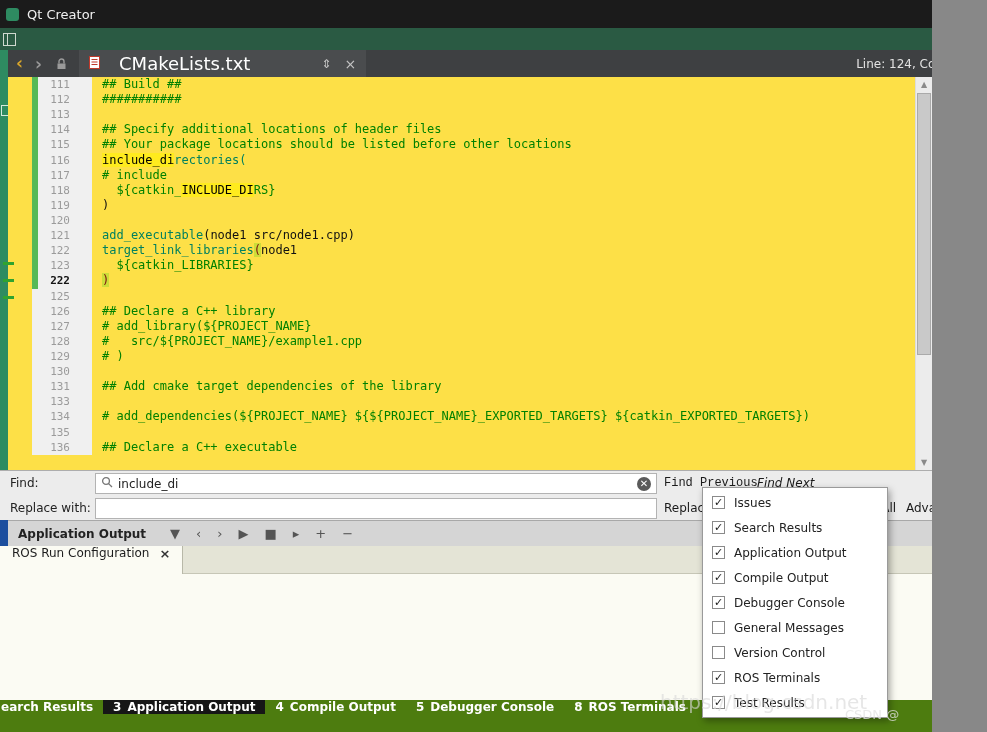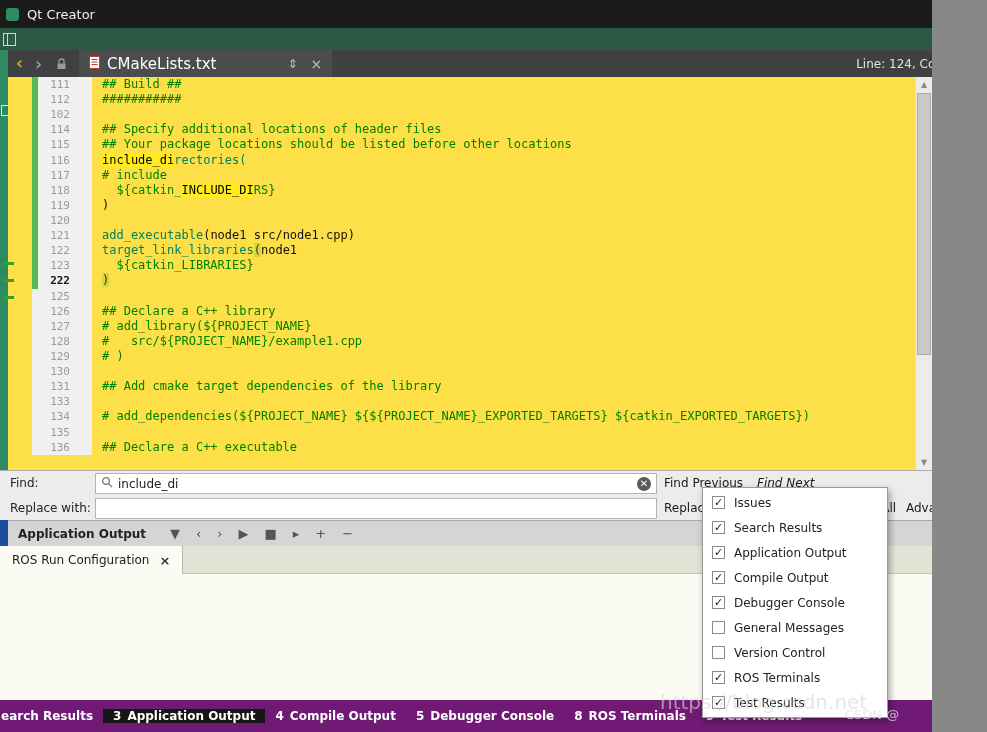--- a/index.html
+++ b/index.html
@@ -17,21 +17,21 @@
   .panel-toggle::after{content:"";position:absolute;left:3px;top:0;width:1px;height:100%;background:#cfd8cf;}
 
   
   .tabbar{position:absolute;left:0;top:50px;width:987px;height:27px;background:#3e4042;
           display:flex;align-items:center;color:#d8d8d8;}
   .nav-back{color:#d9a62a;font-size:17px;font-weight:bold;margin-left:16px;line-height:27px;}
   .nav-fwd{color:#9a9a9a;font-size:17px;font-weight:bold;margin-left:12px;}
   .lockwrap{margin-left:14px;display:flex;align-items:center;}
   .etab{margin-left:12px;height:27px;background:#4a4c4e;display:flex;align-items:center;
         gap:7px;padding:0 10px;color:#fff;}
-  .etab .fname{font-size:15px;}
+  .etab .fname{font-size:18px;margin-left:12px;}
   .etab .splitter{color:#c5c5c5;font-size:12px;margin-left:64px;}
   .etab .tclose{color:#c5c5c5;font-size:14px;margin-left:6px;}
   .tab-right{margin-left:auto;display:flex;align-items:center;gap:14px;padding-right:8px;color:#e2e2e2;}
   .split-ic{font-size:13px;color:#c9c9c9;}
 
   
   .leftstrip{position:absolute;left:0;top:50px;width:8px;height:420px;background:#2e8b61;}
   .strip-ic{position:absolute;left:1px;top:55px;width:9px;height:9px;border:1px solid #d7e8dd;}
   .editor{position:absolute;left:8px;top:77px;width:962px;height:393px;background:#fde047;overflow:hidden;
           font-family:"DejaVu Sans Mono","Liberation Mono",monospace;font-size:12px;padding-left:24px;}
@@ -70,27 +70,27 @@
   .outheader{position:absolute;left:0;top:520px;width:987px;height:26px;background:#d5d5d5;
              border-top:1px solid #a8a8a8;box-sizing:border-box;display:flex;align-items:center;color:#222;}
   .bluechip{position:absolute;left:0;top:520px;width:8px;height:26px;background:#1c4e9e;}
   .outtitle{font-weight:bold;margin-left:18px;}
   .oicons{display:flex;gap:16px;margin-left:24px;color:#555;font-size:13px;align-items:center;}
   .ohr{position:absolute;right:34px;color:#555;font-size:12px;line-height:26px;}
   .ohm{position:absolute;right:10px;color:#555;font-size:12px;line-height:26px;}
   .outtabs{position:absolute;left:0;top:546px;width:987px;height:28px;background:#e4e4d6;
            border-bottom:1px solid #c6c6b6;box-sizing:border-box;}
   .otab{position:absolute;left:0;top:0;height:28px;background:#fbfbf3;border-right:1px solid #b8b8a8;
-        display:flex;align-items:center;gap:10px;padding:0 12px;color:#1c1c1c;}
+        display:flex;align-items:flex-start;gap:10px;padding:0 12px;color:#1c1c1c;}
   .otab .oclose{font-weight:bold;font-size:13px;color:#333;}
   .outbody{position:absolute;left:0;top:574px;width:987px;height:126px;background:#fbfbf3;}
 
   
-  .statusbar{position:absolute;left:0;top:700px;width:987px;height:32px;background:#701a75;
-             display:flex;align-items:center;color:#fff;overflow:hidden;}
+  .statusbar{position:absolute;left:0;top:700px;width:987px;height:32px;background:#4d7c0f;
+             display:flex;align-items:flex-start;color:#fff;overflow:hidden;}
   .sitem{display:flex;align-items:center;padding:0 10px;gap:6px;font-weight:600;white-space:nowrap;}
   .sitem.active{background:#161616;}
   .sitem.clipped{margin-left:-9px;}
   .sitem .num{font-weight:bold;}
 
   
   .dropdown{position:absolute;left:702px;top:487px;width:186px;background:#ffffff;border:1px solid #9a9a9a;
             box-shadow:2px 3px 7px rgba(0,0,0,.35);z-index:60;padding:2px 0;box-sizing:border-box;}
   .ditem{height:25px;display:flex;align-items:center;gap:9px;padding-left:9px;color:#222;}
   .cb{width:13px;height:13px;border:1px solid #8a8a8a;background:#fff;flex:none;display:flex;
@@ -142,21 +142,21 @@
     </div>
   </div>
 
   <div class="leftstrip">
     <span class="strip-ic"></span>
   </div>
 
   <div class="editor" id="code-lines">
       <div class="line mod"><span class="modbar"></span><span class="lnum">111</span><span class="codetext"><span class="cmt">## Build ##</span></span></div>
       <div class="line mod"><span class="modbar"></span><span class="lnum">112</span><span class="codetext"><span class="cmt">###########</span></span></div>
-      <div class="line mod"><span class="modbar"></span><span class="lnum">102</span><span class="codetext"></span></div>
+      <div class="line mod"><span class="modbar"></span><span class="lnum">113</span><span class="codetext"></span></div>
       <div class="line mod"><span class="modbar"></span><span class="lnum">114</span><span class="codetext"><span class="cmt">## Specify additional locations of header files</span></span></div>
       <div class="line mod"><span class="modbar"></span><span class="lnum">115</span><span class="codetext"><span class="cmt">## Your package locations should be listed before other locations</span></span></div>
       <div class="line mod"><span class="modbar"></span><span class="lnum">116</span><span class="codetext"><span class="hl">include_di</span><span class="fn">rectories(</span></span></div>
       <div class="line mod"><span class="modbar"></span><span class="lnum">117</span><span class="codetext"><span class="cmt"># include</span></span></div>
       <div class="line mod"><span class="modbar"></span><span class="lnum">118</span><span class="codetext"><span class="var">  ${catkin_</span><span class="hl">INCLUDE_DI</span><span class="var">RS}</span></span></div>
       <div class="line mod"><span class="modbar"></span><span class="lnum">119</span><span class="codetext"><span class="plain">)</span></span></div>
       <div class="line mod"><span class="modbar"></span><span class="lnum">120</span><span class="codetext"></span></div>
       <div class="line mod"><span class="modbar"></span><span class="lnum">121</span><span class="codetext"><span class="fn">add_executable</span><span class="plain">(node1 src/node1.cpp)</span></span></div>
       <div class="line mod"><span class="modbar"></span><span class="lnum">122</span><span class="codetext"><span class="fn">target_link_libraries</span><span class="bhl">(</span><span class="plain">node1</span></span></div>
       <div class="line mod"><span class="modbar"></span><span class="lnum">123</span><span class="codetext"><span class="var">  ${catkin_LIBRARIES}</span></span></div>
@@ -188,21 +188,21 @@
     <div class="fwrap" style="top:2px;">
       <span>
         <svg width="12" height="12" viewBox="0 0 12 12">
             <circle cx="5" cy="5" r="3.4" fill="none" stroke="#777" stroke-width="1.3"></circle>
             <line x1="7.6" y1="7.6" x2="11" y2="11" stroke="#777" stroke-width="1.3"></line>
           </svg>
       </span>
       <input value="include_di" style="">
       <span class="clearbtn">✕</span>
     </div>
-    <span class="fbtn" style="left:664px;top:0;">Find Previous</span>
+    <span class="fbtn" style="left:664px;top:0;font-family:Liberation Mono, monospace;">Find Previous</span>
     <span class="fbtn" style="left:757px;top:0;font-style:italic;">Find Next</span>
     <span class="fclose">×</span>
 
     <span class="flabel" style="top:25px;">Replace with:</span>
     <div class="fwrap" style="top:27px;">
       <input value="" style="">
     </div>
     <span class="fbtn" style="left:664px;top:25px;">Replace</span>
     <span class="fbtn" style="left:830px;top:25px;">Replace All</span>
     <span class="fbtn" style="left:906px;top:25px;">Advanced...</span>

